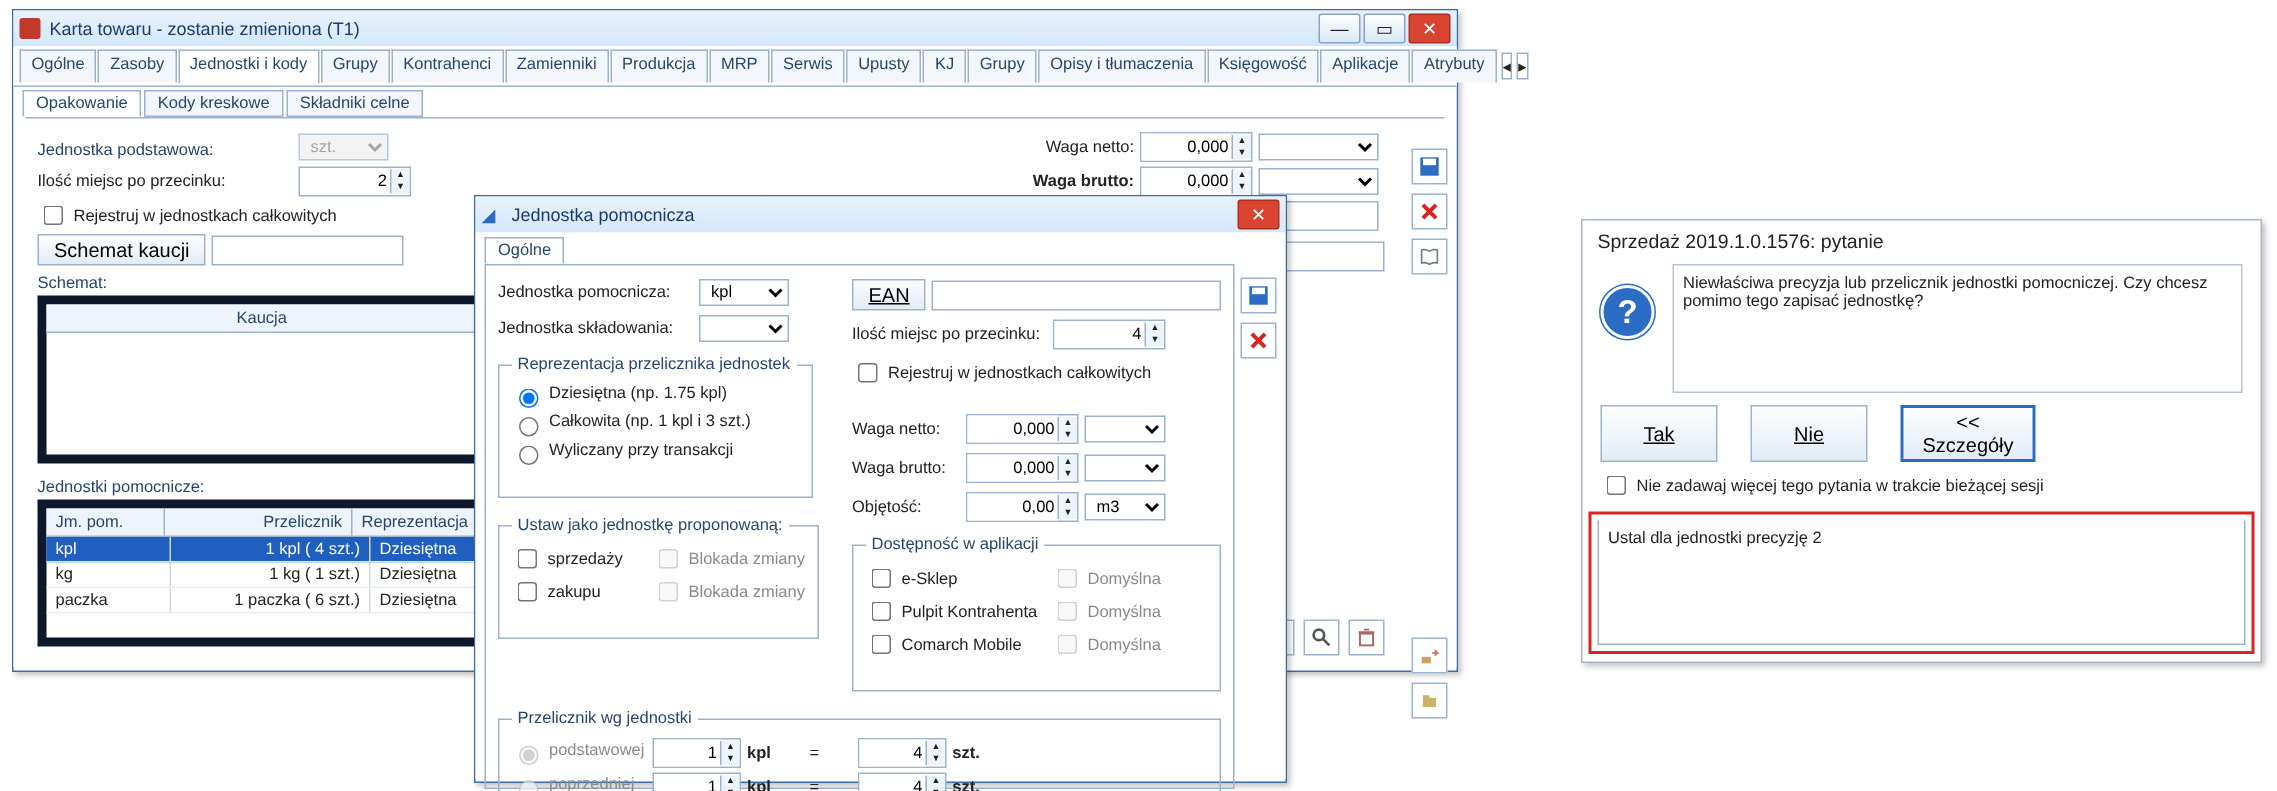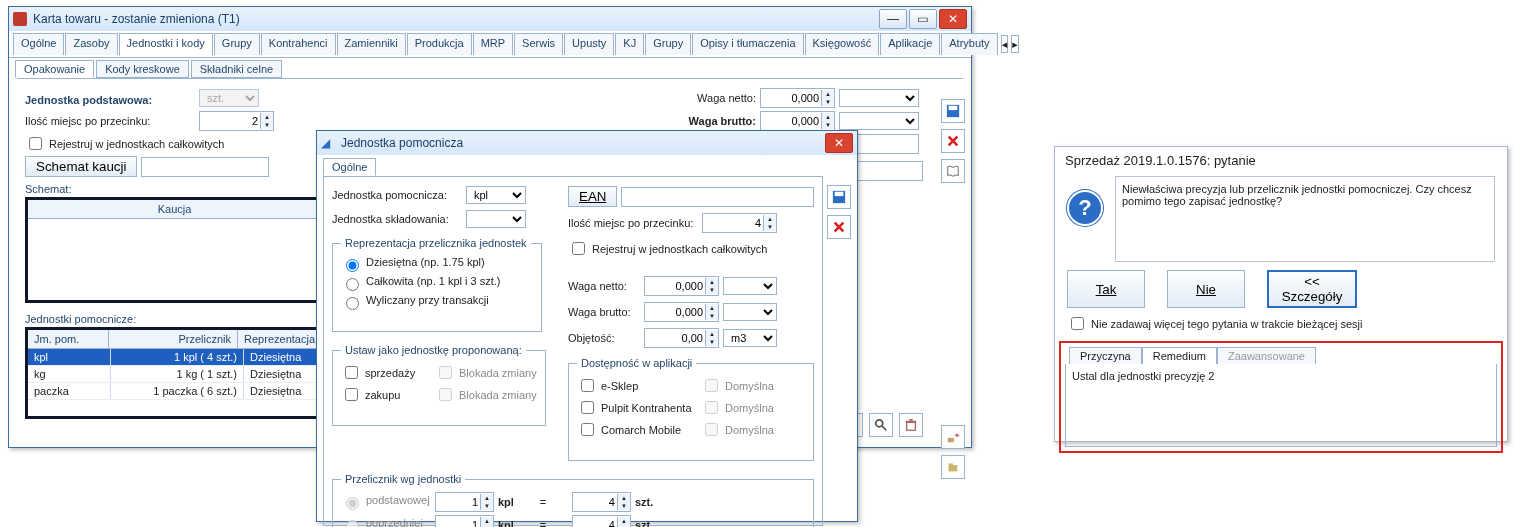--- a/index.html
+++ b/index.html
@@ -23,21 +23,21 @@
 .fld{display:flex;align-items:center;gap:4px;margin:3px 0}
 .fld label{white-space:nowrap}
 input.txt,select.sel{height:18px;border:1px solid #9cb3d0;padding:0 3px;font:inherit;background:#fff}
 .spinwrap{position:relative;display:inline-flex;align-items:center;border:1px solid #9cb3d0;height:18px}
 .spinwrap input{border:none;height:16px;text-align:right;width:56px;padding-right:2px;font:inherit}
 .spinwrap .spbtns{display:flex;flex-direction:column}
 .spinwrap .spbtns span{width:12px;height:8px;border-left:1px solid #9cb3d0;display:flex;align-items:center;justify-content:center;font-size:6px;line-height:6px;cursor:pointer;background:#eef4fb}
 .btn{border:1px solid #9cb3d0;background:linear-gradient(#fdfefe,#e2ecf6);padding:2px 10px;cursor:pointer}
 .chk{display:inline-flex;align-items:center;gap:4px}
 .grouplabel{color:#25476c;margin-top:6px;margin-bottom:2px}
-.grid{border:3px solid #0f172a;background:#fff}
+.grid{border:6px solid #0f172a;background:#fff}
 .grid .ghead{display:flex;background:#eef4fb;border-bottom:1px solid #9cb3d0}
 .grid .gcell{padding:2px 6px;border-right:1px solid #cfd9e8}
 .grid .gcellh{padding:3px 6px;border-right:1px solid #9cb3d0;font-weight:400;color:#25476c}
 .grid .grow{display:flex;border-bottom:1px solid #e8eef6}
 .grid .grow.sel{background:#1e5fbf;color:#fff}
 .sidebar{position:absolute;right:6px;top:68px;width:24px;display:flex;flex-direction:column;gap:6px;align-items:center}
 .iconbtn{width:22px;height:22px;border:1px solid #9cb3d0;display:flex;align-items:center;justify-content:center;background:#fdfefe;cursor:pointer}
 .iconbtn svg{width:14px;height:14px}
 .bottombar{position:absolute;left:0;right:0;bottom:6px;display:flex;gap:6px;justify-content:flex-end;padding-right:40px}
 fieldset.fs{border:1px solid #9cb3d0;margin:6px 0;padding:4px 8px 18px}
@@ -93,21 +93,21 @@
     <div class="subtabstrip">
       <div class="subtab active">Opakowanie</div>
       <div class="subtab">Kody kreskowe</div>
       <div class="subtab">Składniki celne</div>
     </div>
 
     <div class="panebody" style="height:352px">
 
       <div style="position:absolute;left:8px;top:6px;width:300px">
         <div class="fld">
-            <label class="grouplabel" style="width:170px;font-weight:bold;color:#25476c">Jednostka podstawowa:</label>
+            <label class="grouplabel" style="width:170px;font-weight:normal;color:#25476c">Jednostka podstawowa:</label>
           <select class="sel" style="width:60px;background:#eee" disabled=""><option>szt.</option></select>
         </div>
         <div class="fld">
             <label style="width:170px">Ilość miejsc po przecinku:</label>
           <div class="spinwrap">
               <input value="2" style="">
               <div class="spbtns">
                 <span>▲</span>
                 <span>▼</span>
               </div>
@@ -492,20 +492,15 @@
     <button class="btn" style="width:78px;text-decoration:underline">Nie</button>
     <button class="btn" style="width:90px;border:2px solid #2b6cc4">&lt;&lt; Szczegóły</button>
   </div>
   <div style="padding:4px 12px">
     <label class="chk">
         <input type="checkbox" style="">
         <span>Nie zadawaj więcej tego pytania w trakcie bieżącej sesji</span>
       </label>
   </div>
   <div class="redbox">
-    <div class="dlg-tabs">
-      <div class="dlg-tab">Przyczyna</div>
-      <div class="dlg-tab active">Remedium</div>
-      <div class="dlg-tab dim">Zaawansowane</div>
-    </div>
     <div style="border:1px solid #9cb3d0;border-top:none;height:70px;padding:6px;overflow:auto">Ustal dla jednostki precyzję 2</div>
   </div>
 </div>
 
 </body></html>

